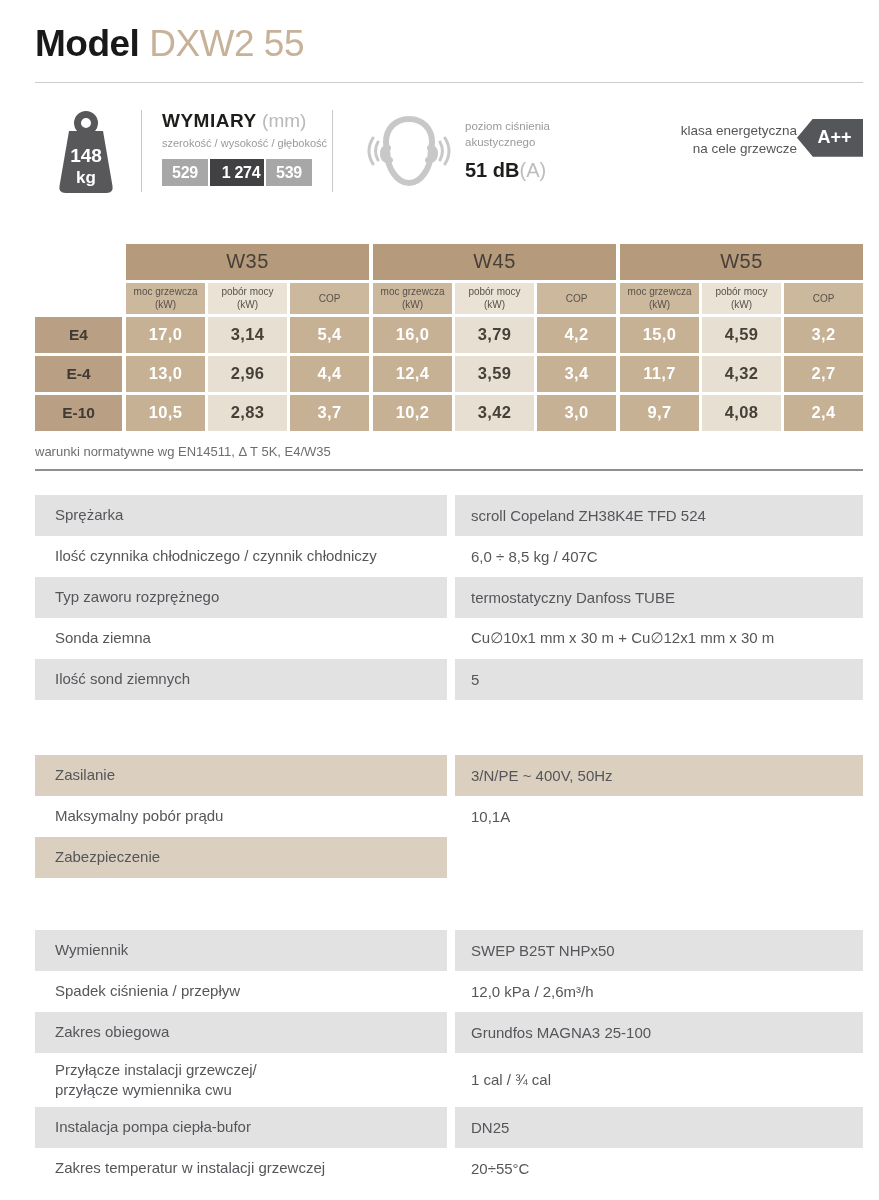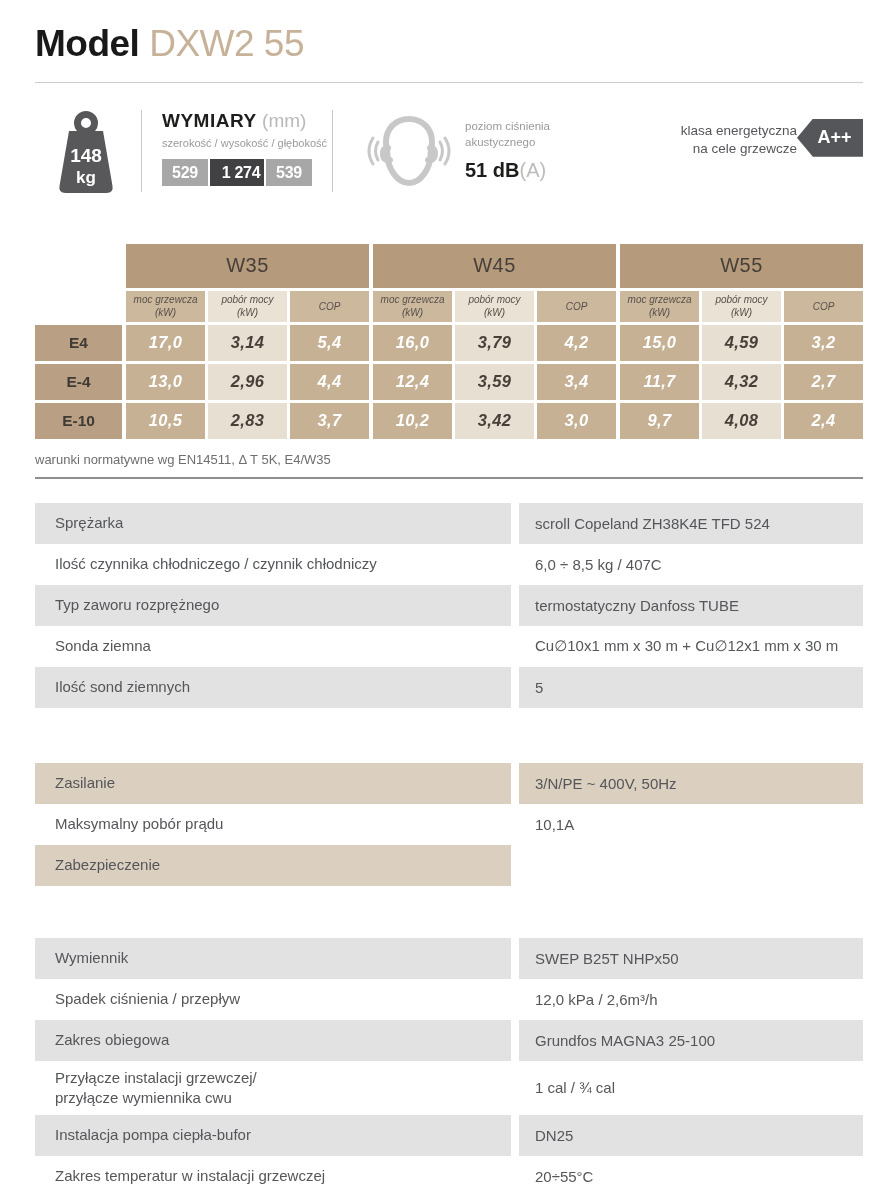--- a/index.html
+++ b/index.html
@@ -32,42 +32,42 @@
   .energy-label{font-size:13.5px;color:#55565a;line-height:1.35;text-align:right;padding-top:3px;}
   .energy-badge{width:66px;height:38px;background:#55565a;color:#fff;font-weight:700;font-size:18px;
     display:flex;align-items:center;justify-content:center;padding-left:9px;box-sizing:border-box;
     clip-path:polygon(0 50%,24% 0,100% 0,100% 100%,24% 100%);}
 
   
   .ptable{margin-top:42px;display:flex;flex-direction:column;gap:3px;}
   .prow{display:flex;gap:4px;}
   .plabel{width:87px;flex:none;display:flex;align-items:center;justify-content:center;}
   .plabel.filled{background:#b99f83;color:#3f3a33;font-size:15.5px;font-weight:700;}
-  .pgroup{display:flex;gap:3px;font-style:italic;}
+  .pgroup{display:flex;gap:3px;}
   .pcell{width:79px;height:36px;display:flex;align-items:center;justify-content:center;text-align:center;}
-  .pgroup-h{width:243px;height:44px;background:#b59a7c;color:#474039;font-size:20px;letter-spacing:0.5px;
+  .pgroup-h{width:243px;height:36px;background:#b59a7c;color:#474039;font-size:20px;letter-spacing:0.5px;
     display:flex;align-items:center;justify-content:center;}
   .psub{height:31px;font-size:10px;line-height:1.3;color:#57514a;flex-direction:column;}
   .psub.c1,.psub.c3{background:#ccb89d;}
   .psub.c2{background:#eae2d5;}
   .pdata{font-size:16.5px;font-weight:700;letter-spacing:0.3px;}
   .pdata.moc,.pdata.cop{background:#c6b194;color:#fff;}
   .pdata.pob{background:#e7dfd2;color:#474039;}
 
   .note{margin-top:13px;font-size:13px;color:#6e6e6e;}
   .note-rule{border:0;border-top:2px solid #8f8f8f;margin:10px 0 0 0;}
 
   
   .spec{display:flex;flex-direction:column;}
   .spec.first{margin-top:24px;}
   .spec.second{margin-top:55px;}
   .spec.third{margin-top:52px;}
   .srow{display:flex;min-height:41px;}
   .srow.tall{min-height:54px;}
-  .slabel{width:476px;flex:none;box-sizing:border-box;padding:4px 10px 4px 20px;
+  .slabel{width:412px;flex:none;box-sizing:border-box;padding:4px 10px 4px 20px;
     display:flex;flex-direction:column;justify-content:center;font-size:15px;line-height:1.3;}
   .sval{flex:1;margin-left:8px;box-sizing:border-box;padding:4px 10px 4px 16px;
     display:flex;align-items:center;font-size:15px;}
   .srow.gray .slabel,.srow.gray .sval{background:#e2e2e2;}
   .srow.tan .slabel,.srow.tan .sval{background:#dbcfbf;}
 </style>
 </head>
 <body>
 
 <div class="page">

